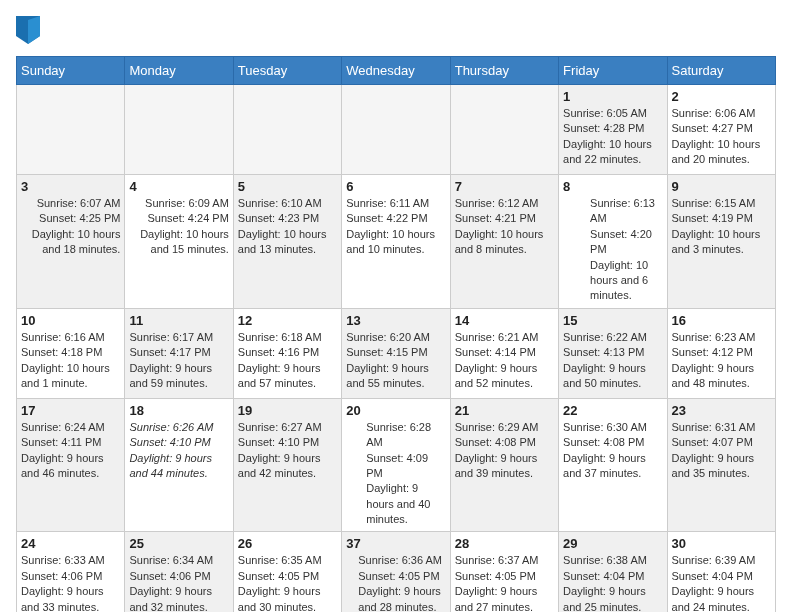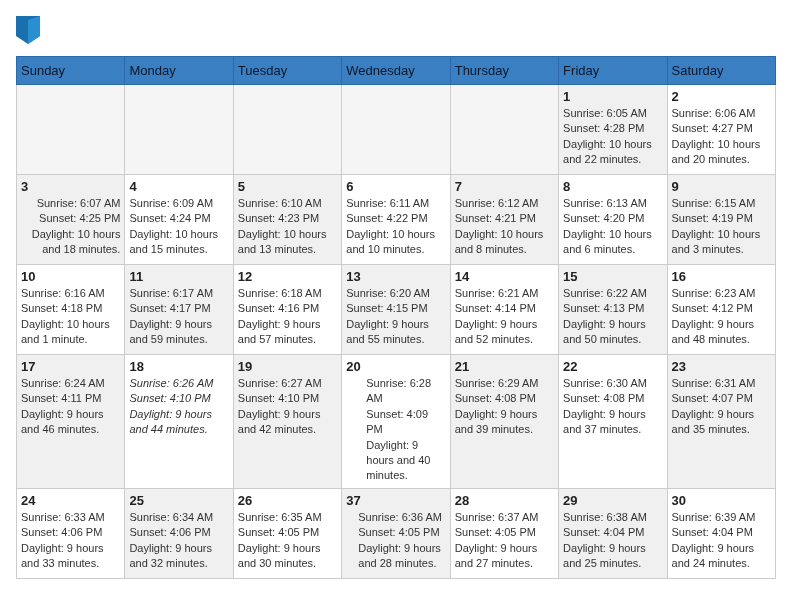--- a/index.html
+++ b/index.html
@@ -44,21 +44,21 @@
       font-size: 16px;
       color: #555;
     }
     .calendar {
       width: 100%;
       border-collapse: collapse;
       font-size: 11px;
     }
     .calendar th {
       background: #3a7fc1;
-      color: #0f172a;
+      color: #ffffff;
       padding: 6px 4px;
       text-align: left;
       font-size: 13px;
       font-weight: normal;
       border: 1px solid #2a6aaa;
     }
     .calendar td {
       vertical-align: top;
       border: 1px solid #ccc;
       padding: 4px;
@@ -139,21 +139,21 @@
       </tr>
       <tr>
         <td class="shaded">
           <span class="day-num">3</span>
           <div class="day-info" style="white-space: pre-wrap; text-align: right;">Sunrise: 6:07 AM
 Sunset: 4:25 PM
 Daylight: 10 hours and 18 minutes.</div>
         </td>
         <td>
           <span class="day-num">4</span>
-          <div class="day-info" style="white-space: pre-wrap;">Sunrise: 6:09 AM
+          <div class="day-info" style="white-space: pre-wrap; text-align: right;">Sunrise: 6:09 AM
 Sunset: 4:24 PM
 Daylight: 10 hours and 15 minutes.</div>
         </td>
         <td class="shaded">
           <span class="day-num">5</span>
           <div class="day-info" style="white-space: pre-wrap;">Sunrise: 6:10 AM
 Sunset: 4:23 PM
 Daylight: 10 hours and 13 minutes.</div>
         </td>
         <td>
@@ -163,21 +163,21 @@
 Daylight: 10 hours and 10 minutes.</div>
         </td>
         <td class="shaded">
           <span class="day-num">7</span>
           <div class="day-info" style="white-space: pre-wrap;">Sunrise: 6:12 AM
 Sunset: 4:21 PM
 Daylight: 10 hours and 8 minutes.</div>
         </td>
         <td>
           <span class="day-num">8</span>
-          <div class="day-info" style="white-space: pre-wrap;">Sunrise: 6:13 AM
+          <div class="day-info" style="white-space: pre-wrap; margin-left: 27px;">Sunrise: 6:13 AM
 Sunset: 4:20 PM
 Daylight: 10 hours and 6 minutes.</div>
         </td>
         <td class="shaded">
           <span class="day-num">9</span>
           <div class="day-info" style="white-space: pre-wrap;">Sunrise: 6:15 AM
 Sunset: 4:19 PM
 Daylight: 10 hours and 3 minutes.</div>
         </td>
       </tr>

